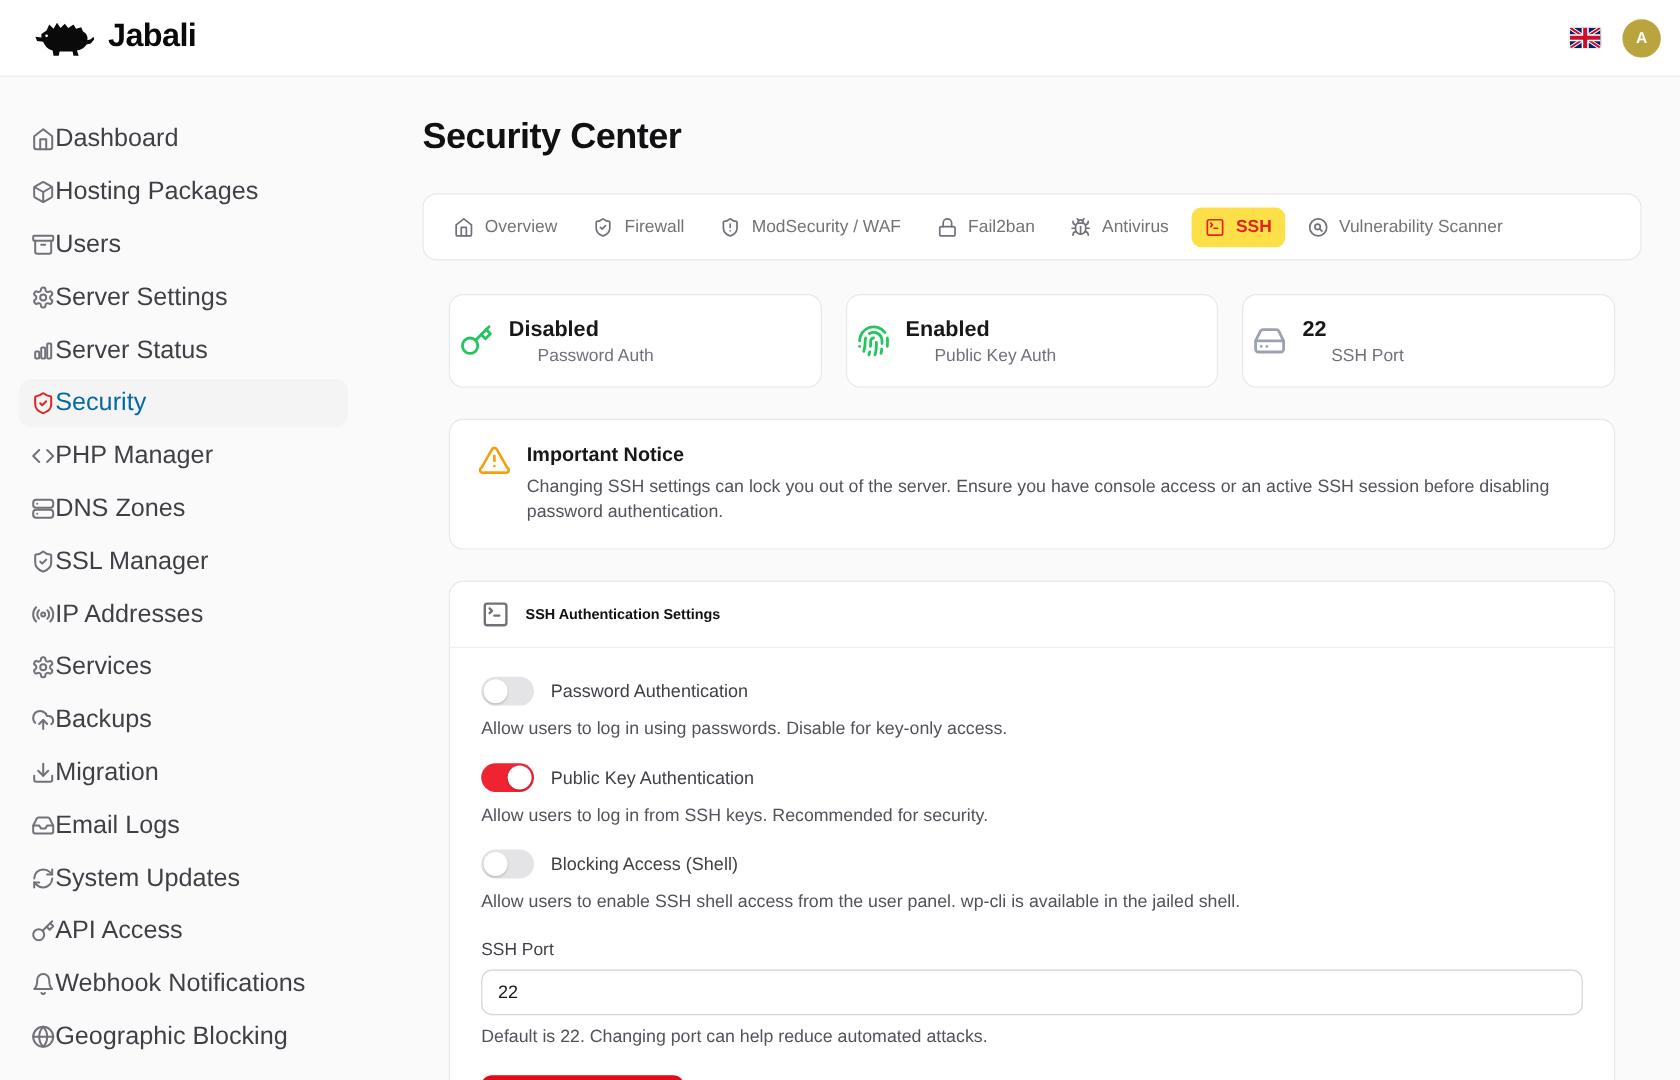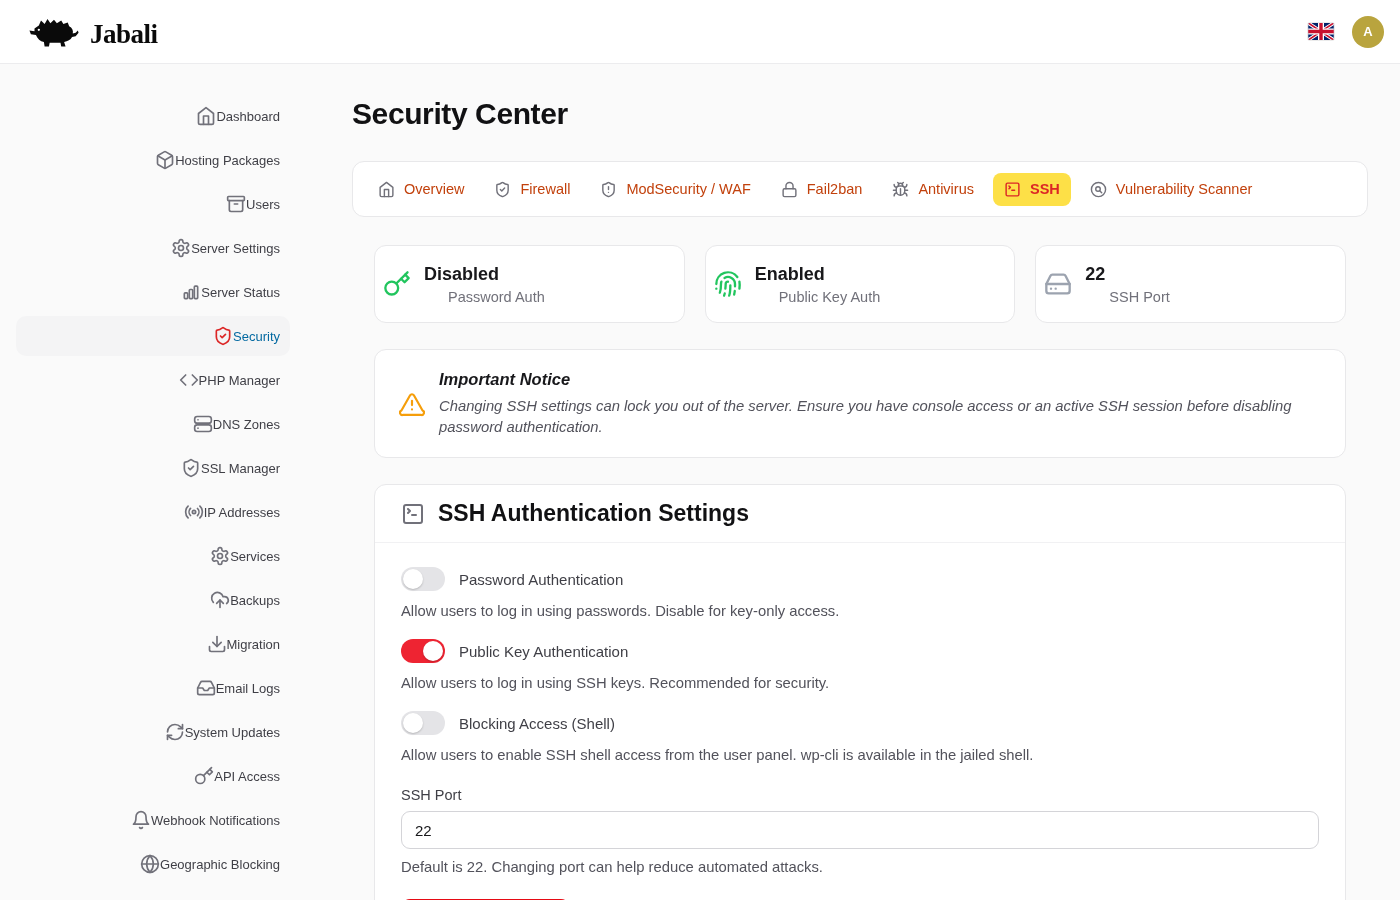--- a/index.html
+++ b/index.html
@@ -2,73 +2,73 @@
 <html><head>
 <meta charset="utf-8">
 <style>
   * { margin:0; padding:0; box-sizing:border-box; }
   html,body { width:1400px; height:900px; overflow:hidden; background:#fafafa;
     font-family:"Liberation Sans", sans-serif; color:#18181b; }
 
   
   .app-header { height:64px; background:#fff; border-bottom:1px solid #ececee;
     display:flex; align-items:center; justify-content:space-between; padding:0 16px 0 28px; }
-  .brand { display:flex; align-items:flex-end; gap:10px; cursor:pointer;font-family:Liberation Serif, serif; }
+  .brand { display:flex; align-items:flex-start; gap:10px; cursor:pointer; }
   .brand-name { font-size:27px; font-weight:800; letter-spacing:-0.5px; color:#0a0a0a; }
   .hdr-right { display:flex; align-items:center; gap:18px; }
   .flag { width:26px; height:17px; border-radius:2px; overflow:hidden; display:block; box-shadow:0 0 0 1px rgba(0,0,0,.08); }
   .avatar { width:32px; height:32px; border-radius:50%; background:#b9a43e; color:#fff;
     display:flex; align-items:center; justify-content:center; font-size:13px; font-weight:700; cursor:pointer; }
 
   
   .layout { display:flex; height:836px; }
   .sidebar { width:306px; padding:32px 16px 0; flex:none; }
   .side-item { height:40px; margin-bottom:4px; border-radius:10px; display:flex; align-items:center;
-    padding:0 10px; color:#3f3f46; font-size:13px; cursor:pointer;justify-content:flex-end; }
+    padding:0 10px; color:#3f3f46; font-size:21px; cursor:pointer; }
   .side-item .sicon { width:20px; height:20px; color:#71717a; flex:none; display:flex; }
   .side-item svg { width:20px; height:20px; }
   .side-item.active { background:#f4f4f5; color:#0369a1; }
   .side-item.active .sicon { color:#dc2626; }
 
   .main { flex:1; padding:0 32px 0 46px; }
   .page-title { margin-top:33px; font-size:30px; font-weight:700; letter-spacing:-0.4px; color:#111113; }
 
   
   .tabs-card { margin-top:30px; background:#fff; border:1px solid #e8e8ea; border-radius:12px;
     height:56px; display:flex; align-items:center; padding:0 14px; gap:8px; }
   .tab { display:flex; align-items:center; gap:9px; padding:8px 11px; font-size:14.5px;
-    color:#c2410c; border-radius:8px; cursor:pointer; white-space:nowrap; }
+    color:#737373; border-radius:8px; cursor:pointer; white-space:nowrap; }
   .tab svg { width:17px; height:17px; color:#71717a; }
   .tab.active { background:#fde047; color:#dc2626; font-weight:600; }
   .tab.active svg { color:#dc2626; }
 
   .inset { padding:0 22px; }
 
   
   .status-cards { margin-top:28px; display:grid; grid-template-columns:repeat(3,1fr); gap:20px; }
   .stat-card { background:#fff; border:1px solid #e8e8ea; border-radius:12px; height:78px;
     display:flex; align-items:center; gap:13px; padding:0 8px; }
   .stat-card svg { width:28px; height:28px; flex:none; }
   .ic-green { color:#22c55e; }
   .ic-gray { color:#9ca3af; }
   .stat-title { font-size:18px; font-weight:700; color:#18181b; }
   .stat-sub { font-size:14.5px; color:#71717a; margin-top:4px;margin-left:24px; }
 
   
   .notice-card { margin-top:26px; background:#fff; border:1px solid #e8e8ea; border-radius:12px;
-    padding:20px 24px; display:flex; align-items:center; gap:14px;font-style:italic; }
+    padding:20px 24px; display:flex; align-items:flex-start; gap:14px; }
   .notice-card > svg { width:26px; height:26px; color:#f59e0b; flex:none; }
   .notice-title { font-size:16.5px; font-weight:700; color:#18181b; margin-bottom:7px; }
   .notice-text { font-size:14.8px; color:#52525b; line-height:20.5px; max-width:930px; }
 
   
   .settings-card { margin-top:26px; background:#fff; border:1px solid #e8e8ea; border-radius:12px; }
   .settings-head { display:flex; align-items:center; gap:13px; padding:15px 26px; border-bottom:1px solid #f1f1f3; }
   .settings-head svg { width:24px; height:24px; color:#71717a; }
-  .settings-title { font-size:23px; font-weight:700; color:#111113; }
+  .settings-title { font-size:12px; font-weight:700; color:#111113; }
   .settings-body { padding:24px 26px 24px; }
 
   .toggle-group { margin-bottom:18px; }
   .toggle-row { display:flex; align-items:center; gap:14px; }
   .switch { width:44px; height:24px; border-radius:12px; background:#e4e4e7; position:relative;
     cursor:pointer; flex:none; display:inline-block; transition:background .15s; }
   .switch .knob { position:absolute; top:2px; left:2px; width:20px; height:20px; border-radius:50%;
     background:#fff; box-shadow:0 1px 2px rgba(0,0,0,.2); }
   .switch.on { background:#ee2432; }
   .switch.on .knob { left:22px; }
@@ -435,21 +435,21 @@
             <div class="toggle-desc">Allow users to log in using passwords. Disable for key-only access.</div>
           </div>
 
           <div class="toggle-group">
             <div class="toggle-row">
               <span class="switch on">
                   <span class="knob"></span>
                 </span>
               <span class="toggle-label">Public Key Authentication</span>
             </div>
-            <div class="toggle-desc">Allow users to log in using SSH keys. Recommended for security.</div>
+            <div class="toggle-desc">Allow users to log in from SSH keys. Recommended for security.</div>
           </div>
 
           <div class="toggle-group">
             <div class="toggle-row">
               <span class="switch">
                   <span class="knob"></span>
                 </span>
               <span class="toggle-label">Blocking Access (Shell)</span>
             </div>
             <div class="toggle-desc">Allow users to enable SSH shell access from the user panel. wp-cli is available in the jailed shell.</div>

